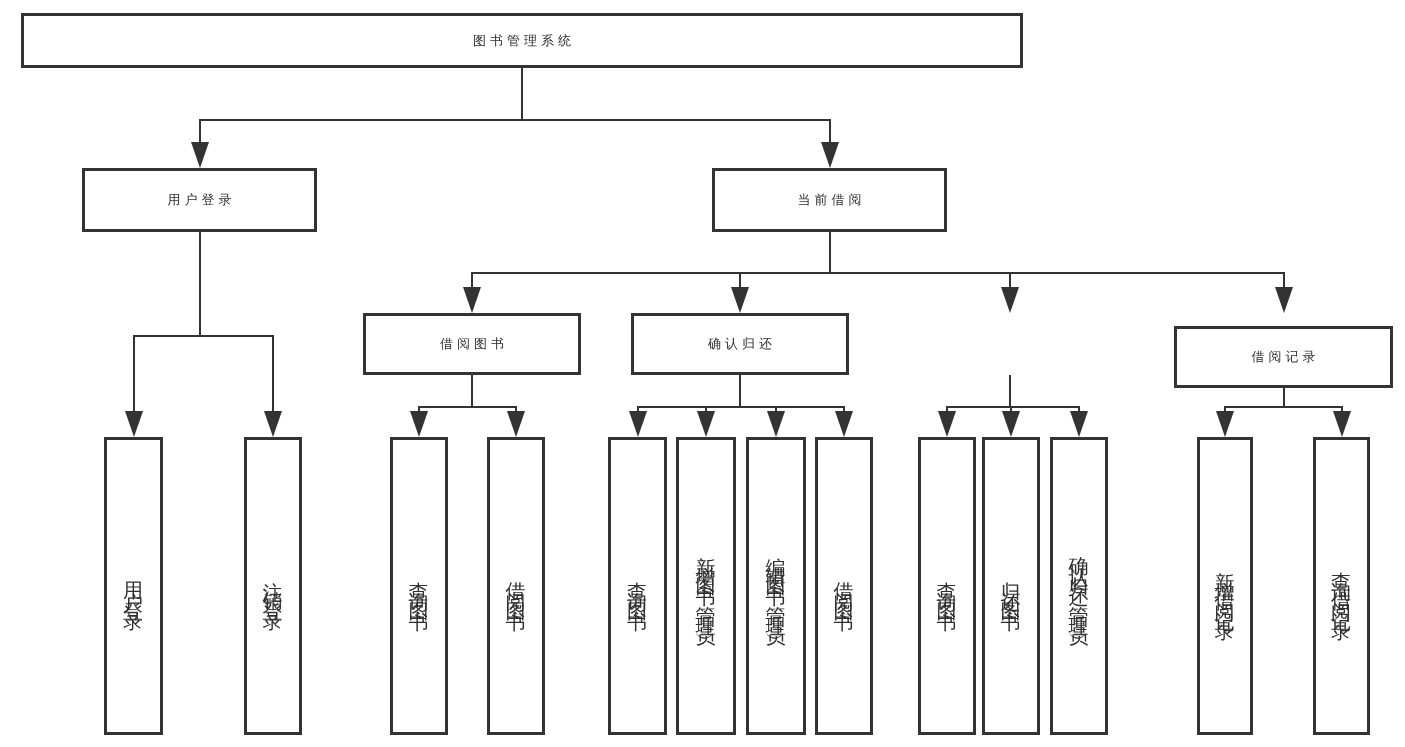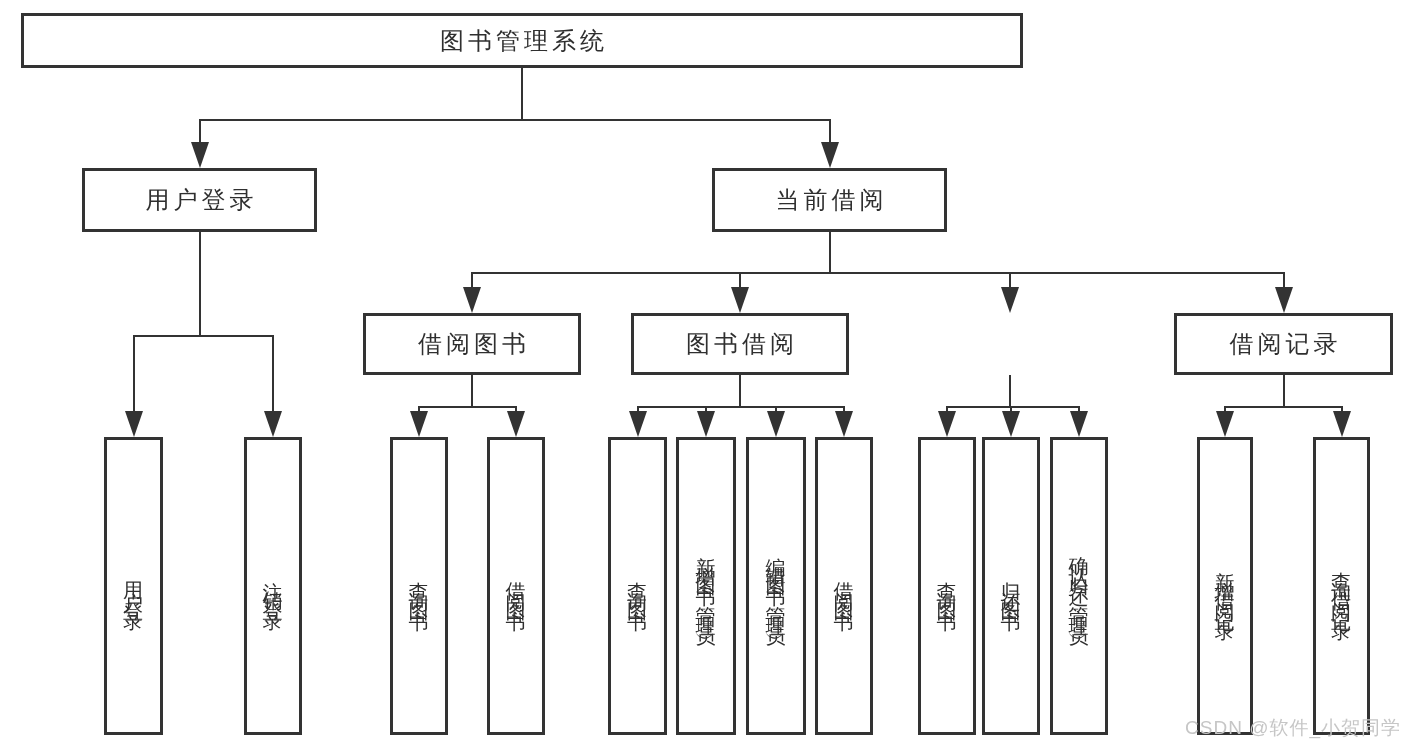--- a/index.html
+++ b/index.html
@@ -26,21 +26,21 @@
     display:flex;
     align-items:center;
     justify-content:center;
     z-index:1;
   }
   .node .label{
     color:var(--text);
     white-space:nowrap;
   }
   .node.horizontal .label{
-    font-size:24px;
+    font-size:13px;
     letter-spacing:4px;
     text-indent:4px;
   }
   .node.vertical .label{
     writing-mode:vertical-rl;
     text-orientation:mixed;
     font-size:20px;
     letter-spacing:10px;
     white-space:normal;
     line-height:1;
@@ -66,37 +66,36 @@
     font-size:19px;
     color:var(--wm);
     z-index:3;
     letter-spacing:1px;
   }
 </style>
 </head>
 <body>
 
 <div class="canvas">
-  <div class="watermark">CSDN @软件_小贺同学</div>
 <div class="node horizontal" style="left: 21px; top: 13px; width: 1002px; height: 55px;">
       <span class="label">图书管理系统</span>
     </div>
     <div class="node horizontal" style="left: 82px; top: 168px; width: 235px; height: 64px;">
       <span class="label">用户登录</span>
     </div>
     <div class="node horizontal" style="left: 712px; top: 168px; width: 235px; height: 64px;">
       <span class="label">当前借阅</span>
     </div>
     <div class="node horizontal" style="left: 363px; top: 313px; width: 218px; height: 62px;">
       <span class="label">借阅图书</span>
     </div>
     <div class="node horizontal" style="left: 631px; top: 313px; width: 218px; height: 62px;">
-      <span class="label">图书借阅</span>
+      <span class="label">确认归还</span>
     </div>
-    <div class="node horizontal" style="left: 1174px; top: 313px; width: 219px; height: 62px; text-align: center;">
+    <div class="node horizontal" style="left: 1174px; top: 326px; width: 219px; height: 62px; text-align: center;">
       <span class="label">借阅记录</span>
     </div>
     <div class="node vertical" style="left: 104px; top: 437px; width: 59px; height: 298px;">
       <span class="label">用户登录</span>
     </div>
     <div class="node vertical" style="left: 244px; top: 437px; width: 58px; height: 298px;">
       <span class="label">注销登录</span>
     </div>
     <div class="node vertical" style="left: 390px; top: 437px; width: 58px; height: 298px;">
       <span class="label">查询图书</span>

